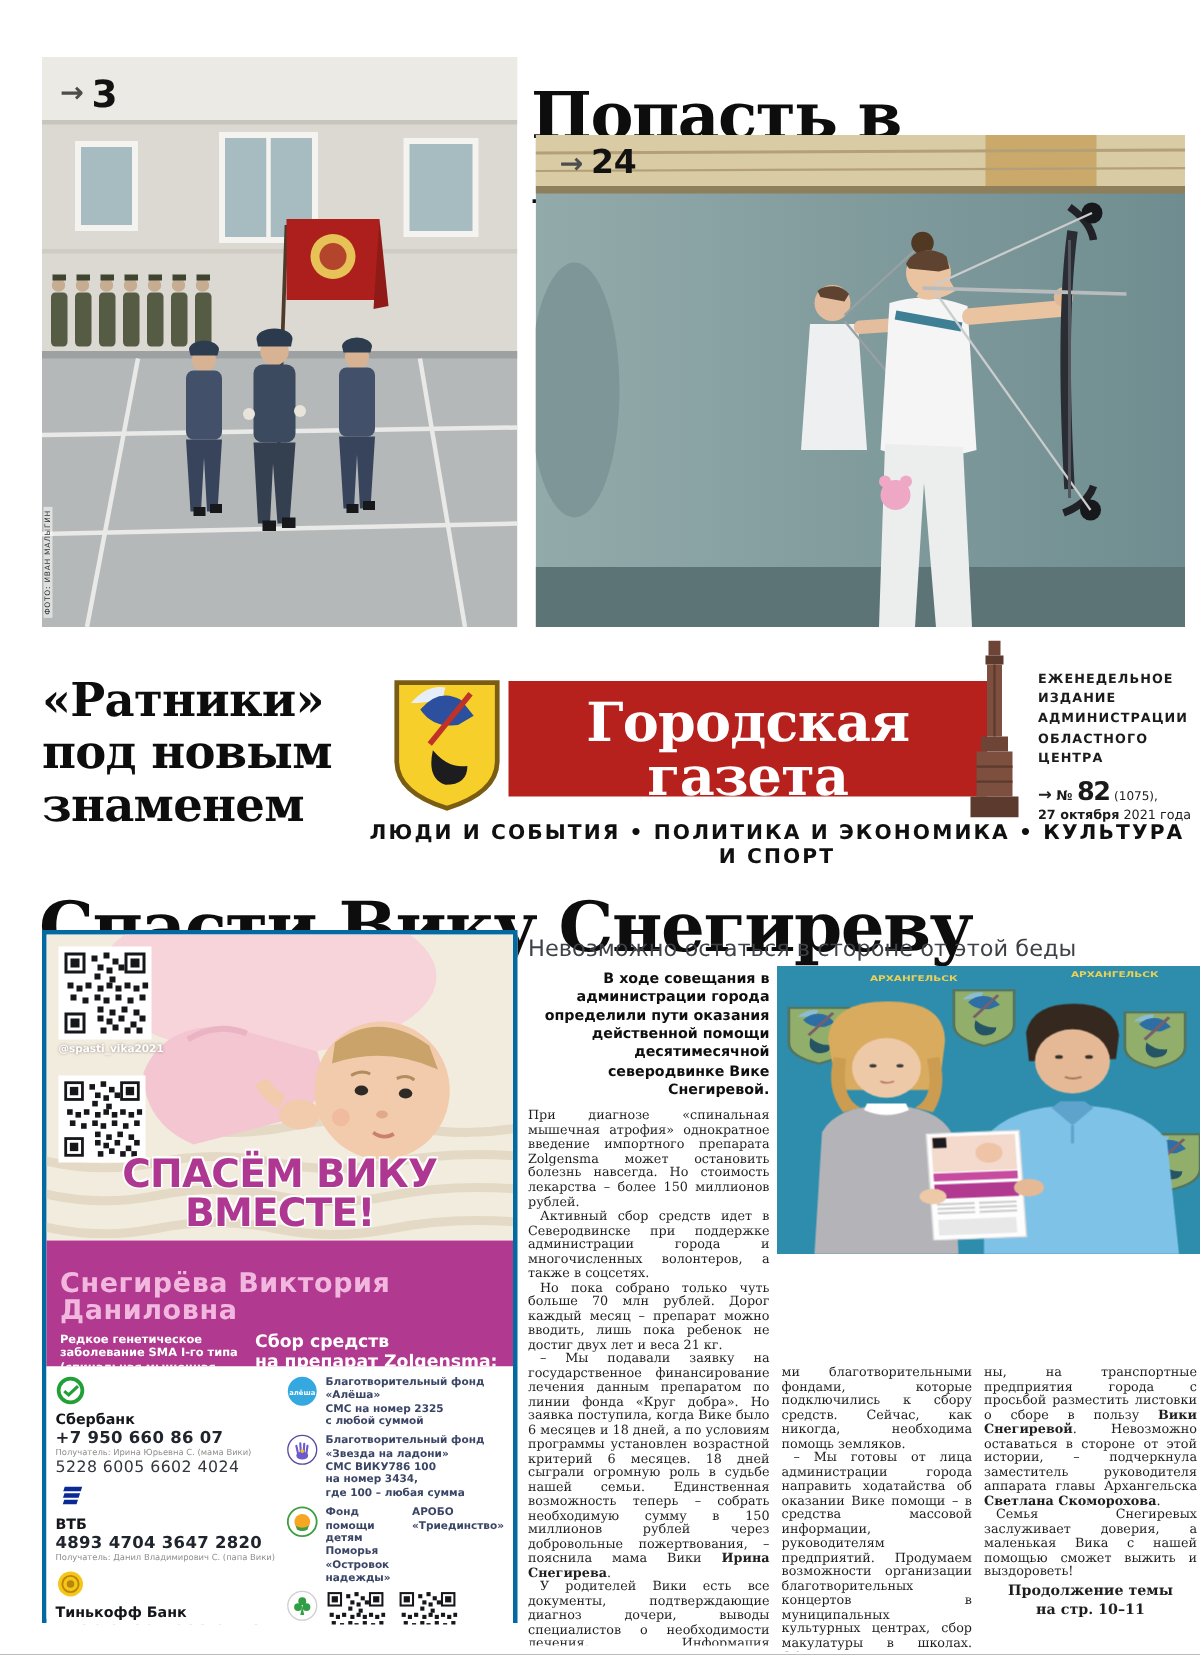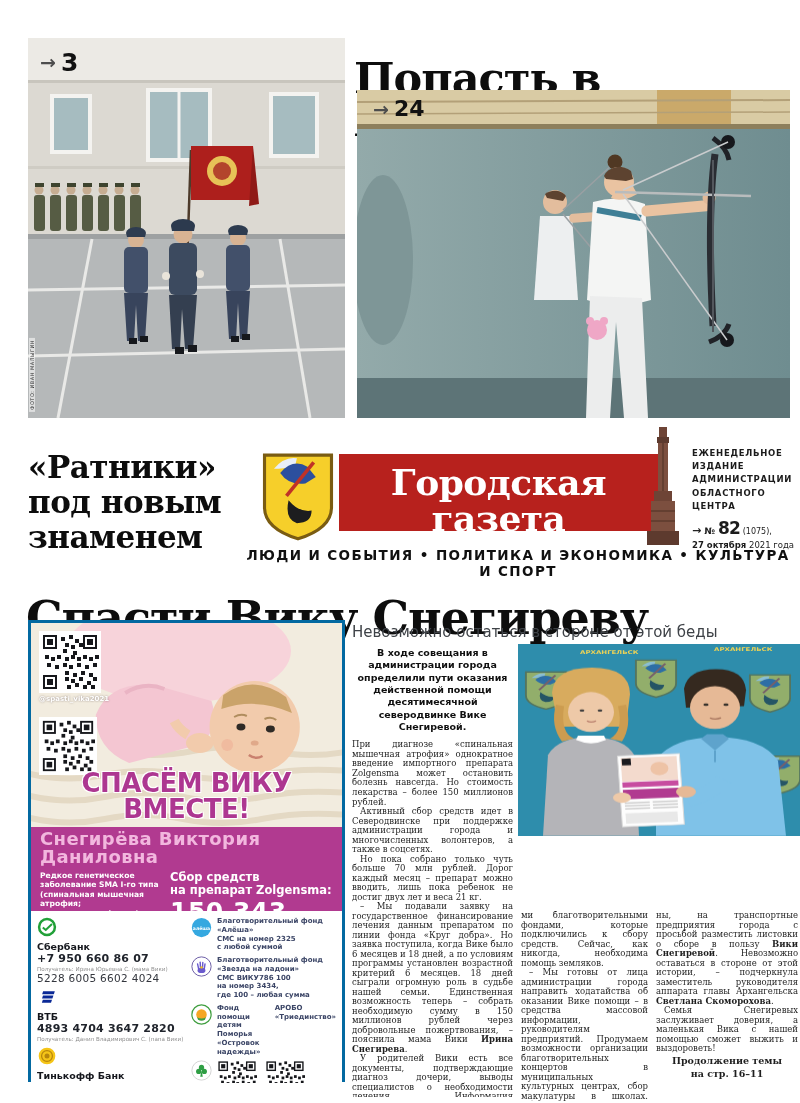--- a/index.html
+++ b/index.html
@@ -49,39 +49,39 @@
   .issue-date b{font-weight:700;}
   .sections-strip{position:absolute;left:240px;top:547px;width:556px;text-align:center;
                   font:700 13.5px "DejaVu Sans",sans-serif;letter-spacing:1.4px;color:#101010;}
 
   
   .subhead{position:absolute;left:352px;top:623px;width:446px;font:15px "DejaVu Sans",sans-serif;color:#3e4247;}
   .col{position:absolute;font-size:8.5px;line-height:1.12;color:#1f1f1f;text-align:justify;overflow:hidden;}
   .col p{margin:0;}
   .col p.ind{text-indent:8px;}
   .bn{font-weight:700;}
-  .lede{font:700 9.5px/1.3 "DejaVu Sans",sans-serif;color:#0f0f0f;text-align:center;margin-bottom:7px !important;}
+  .lede{font:700 9.5px/1.3 "DejaVu Sans",sans-serif;color:#0f0f0f;text-align:right;margin-bottom:7px !important;}
   .col1{left:352px;top:647px;width:161px;height:450px;}
   .col2{left:521px;top:911px;width:127px;height:190px;}
   .col3{left:656px;top:911px;width:142px;height:190px;}
   .continuation{margin-top:16px;text-align:center;font-weight:700;font-size:9.5px;line-height:1.4;text-indent:0 !important;}
 
   
   .flyer{position:absolute;left:28px;top:620px;width:317px;height:462px;border:3px solid #0369a1;background:#fff;box-sizing:border-box;}
   .flyer-photo{position:relative;width:100%;height:204px;overflow:hidden;}
   .qr-box{position:absolute;background:#fff;padding:2px;line-height:0;}
   .qr1{left:8px;top:8px;width:58px;height:58px;}
   .qr2{left:8px;top:94px;width:54px;height:54px;}
   .qr-box svg{width:100%;height:100%;}
   .qr-label{position:absolute;left:8px;top:72px;font:700 7px "DejaVu Sans",sans-serif;color:#fff;
             text-shadow:0 0 2px rgba(60,40,40,.55);}
   .slogan{position:absolute;left:0;right:0;bottom:5px;text-align:center;
           font:800 26px/1 "DejaVu Sans",sans-serif;color:#ad3791;letter-spacing:-.5px;
           text-shadow:-1px -1px 0 #fff,1px -1px 0 #fff,-1px 1px 0 #fff,1px 1px 0 #fff;}
-  .flyer-band{position:relative;height:84px;background:#b13a90;color:#fff;padding:3px 9px;box-sizing:border-box;overflow:hidden;}
+  .flyer-band{position:relative;height:84px;background:#b13a90;color:#fff;padding:20px 9px;box-sizing:border-box;overflow:hidden;}
   .band-name{font:700 18px/1 "DejaVu Sans",sans-serif;color:#f2b7de;letter-spacing:.4px;}
   .band-cols{display:flex;margin-top:5px;}
   .band-diag{width:122px;font:700 7.6px/1.25 "DejaVu Sans",sans-serif;}
   .band-right{flex:1;padding-left:8px;}
   .band-fund{font:700 11.5px/1.15 "DejaVu Sans",sans-serif;}
   .band-amount{font:800 25px/1 "DejaVu Sans",sans-serif;margin-top:2px;letter-spacing:.5px;}
   .flyer-pay{position:relative;height:172px;padding:6px;box-sizing:border-box;display:flex;gap:4px;background:#fff;overflow:hidden;}
   .pay-col{width:150px;}
   .fund-col{flex:1;}
   .pay{display:flex;gap:5px;margin-bottom:3px;flex-direction:column;}
@@ -626,17 +626,17 @@
   <div class="col col2">
     <p>ми благотворительными фондами, которые подключились к сбору средств. Сейчас, как никогда, необходима помощь земляков.</p>
     <p class="ind">– Мы готовы от лица администрации города направить ходатайства об оказании Вике помощи – в средства массовой информации, руководителям предприятий. Продумаем возможности организации благотворительных концертов в муниципальных культурных центрах, сбор макулатуры в школах. Обратимся в торговые центры и магази-</p>
   </div>
 
   <div class="col col3">
     <p><span>ны, на транспортные предприятия города с просьбой разместить листовки о сборе в пользу </span><b class="bn">Вики Снегиревой</b><span>. Невозможно оставаться в стороне от этой истории, – подчеркнула заместитель руководителя аппарата главы Архангельска </span><b class="bn">Светлана Скоморохова</b><span>.</span></p>
     <p class="ind">Семья Снегиревых заслуживает доверия, а маленькая Вика с нашей помощью сможет выжить и выздороветь!</p>
     <p class="continuation">
       <span>Продолжение темы</span><br>
-      <span>на стр. 16–11</span>
+      <span>на стр. 10–11</span>
     </p>
   </div>
 
 </div>
 
 </body></html>

